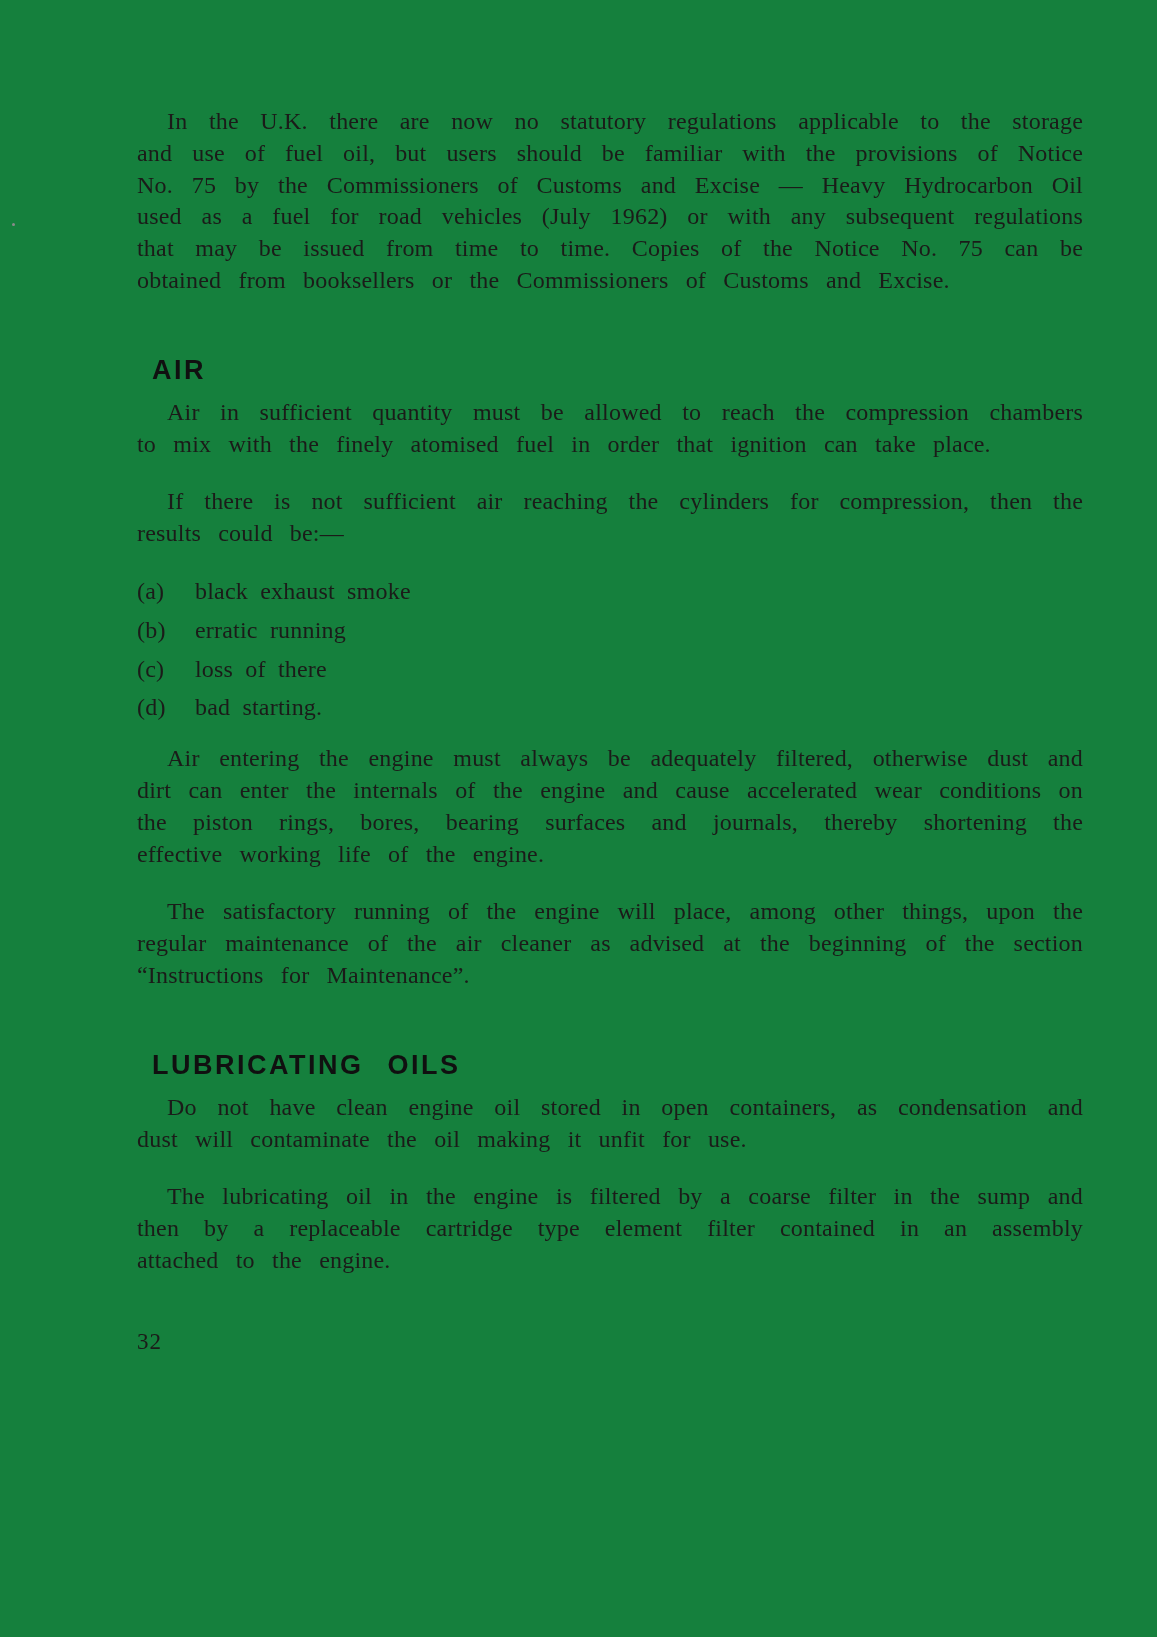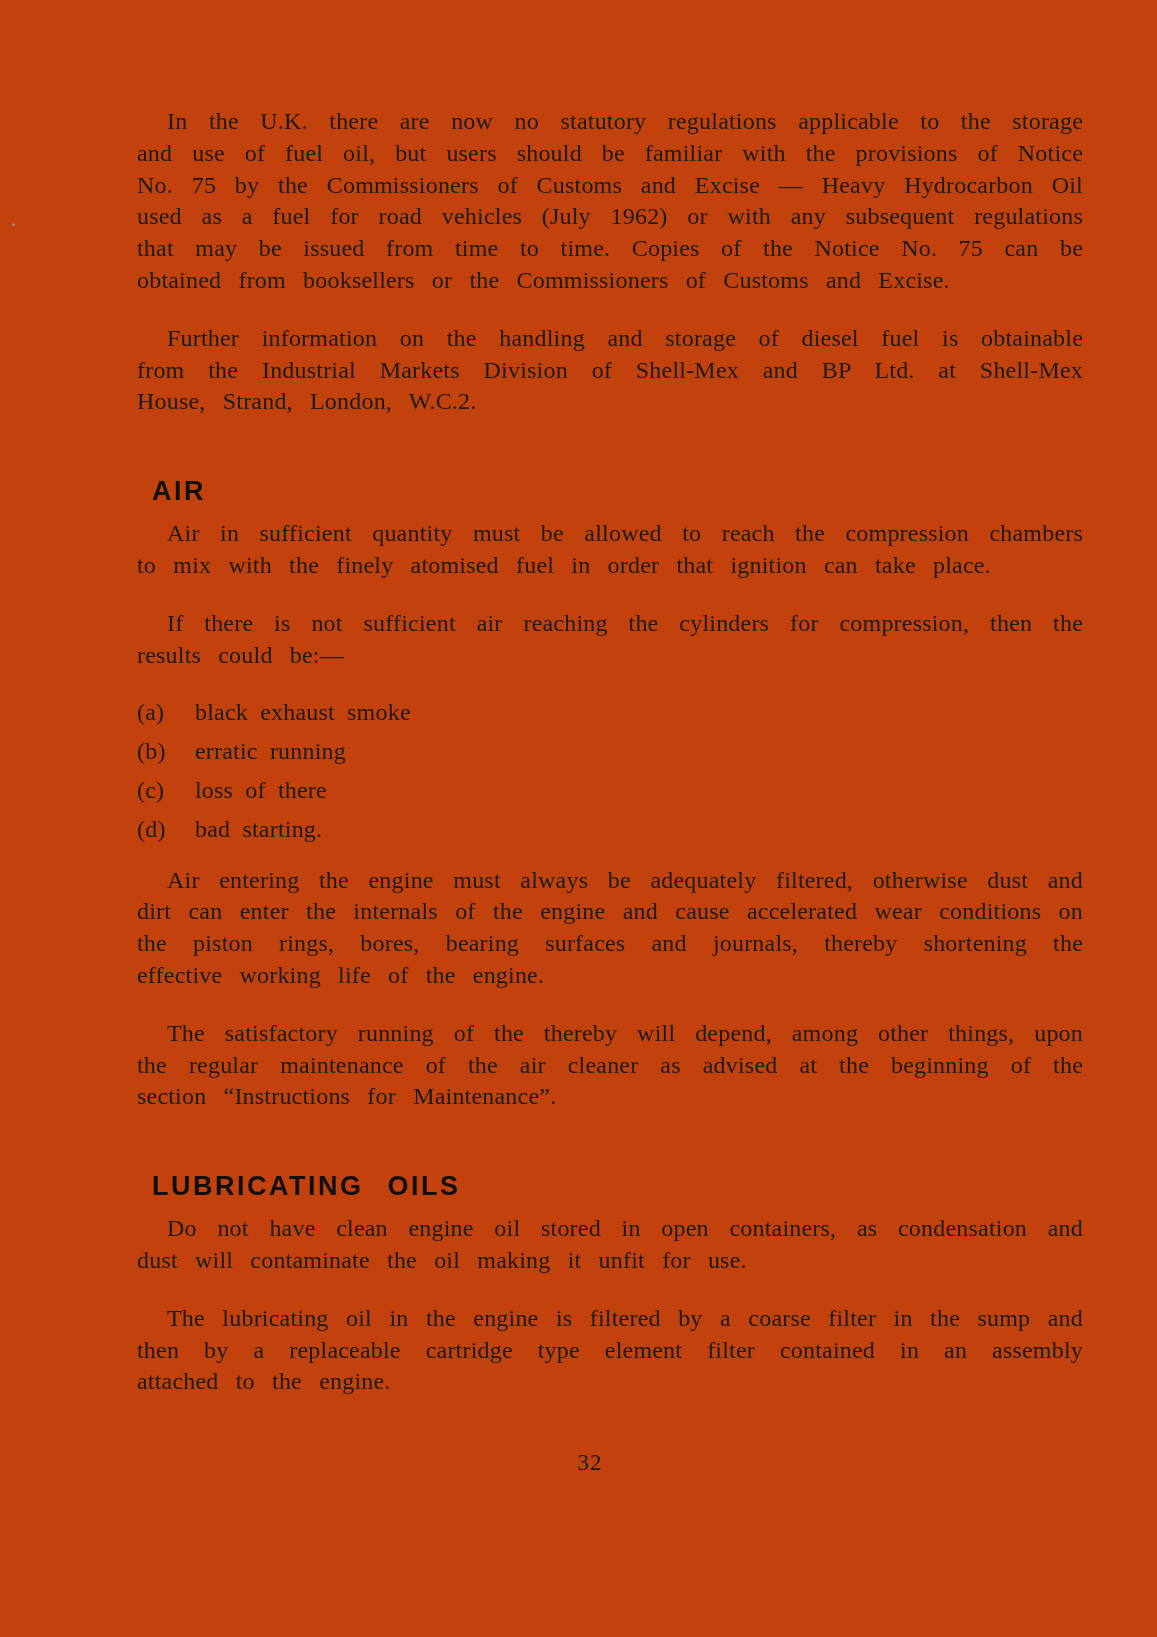--- a/index.html
+++ b/index.html
@@ -4,21 +4,21 @@
 <style>
   html, body {
     margin: 0;
     padding: 0;
     background: #ffffff;
   }
   .page {
     position: relative;
     width: 1157px;
     height: 1637px;
-    background: #c2410c;
+    background: #15803d;
     overflow: hidden;
     color: #1b1b19;
     font-family: "Liberation Serif", "DejaVu Serif", serif;
   }
   .content {
     position: absolute;
     left: 137px;
     top: 106px;
     width: 946px;
     display: flex;
@@ -55,21 +55,20 @@
     word-spacing: 6px;
   }
   .item-label {
     flex: none;
     width: 58px;
   }
   .page-number {
     margin-top: 26px;
     font-size: 23px;
     letter-spacing: 1px;
-    text-align: center;
     padding-right: 40px;
   }
   .speck {
     position: absolute;
     left: 12px;
     top: 223px;
     width: 3px;
     height: 3px;
     background: #8a8a8a;
     border-radius: 50%;
@@ -78,21 +77,20 @@
 </head>
 <body>
 
 <div class="page">
   <span class="speck"></span>
 
   <main class="content">
 
     <p class="body-para">In the U.K. there are now no statutory regulations applicable to the storage and use of fuel oil, but users should be familiar with the provisions of Notice No. 75 by the Commissioners of Customs and Excise — Heavy Hydrocarbon Oil used as a fuel for road vehicles (July 1962) or with any subsequent regulations that may be issued from time to time. Copies of the Notice No. 75 can be obtained from booksellers or the Commissioners of Customs and Excise.</p>
 
-    <p class="body-para">Further information on the handling and storage of diesel fuel is obtainable from the Industrial Markets Division of Shell-Mex and BP Ltd. at Shell-Mex House, Strand, London, W.C.2.</p>
 
     <h2 class="section-heading">AIR</h2>
 
     <p class="body-para">Air in sufficient quantity must be allowed to reach the compression chambers to mix with the finely atomised fuel in order that ignition can take place.</p>
 
     <p class="body-para">If there is not sufficient air reaching the cylinders for compression, then the results could be:—</p>
 
     <div class="result-list">
       <div class="list-item">
         <span class="item-label">(a)</span>
@@ -108,21 +106,21 @@
       </div>
       <div class="list-item">
         <span class="item-label">(d)</span>
         <span class="item-text">bad starting.</span>
       </div>
     </div>
 
     <p class="body-para">Air entering the engine must always be adequately filtered, otherwise dust and dirt can enter the internals of the engine and cause accelerated wear conditions on the piston rings, bores, bearing surfaces and journals, thereby shortening the effective working life of the engine.</p>
 
 
-    <p class="body-para">The satisfactory running of the thereby will depend, among other things, upon the regular maintenance of the air cleaner as advised at the beginning of the section “Instructions for Maintenance”.</p>
+    <p class="body-para">The satisfactory running of the engine will place, among other things, upon the regular maintenance of the air cleaner as advised at the beginning of the section “Instructions for Maintenance”.</p>
 
     <h2 class="section-heading">LUBRICATING OILS</h2>
 
     <p class="body-para">Do not have clean engine oil stored in open containers, as condensation and dust will contaminate the oil making it unfit for use.</p>
 
     <p class="body-para">The lubricating oil in the engine is filtered by a coarse filter in the sump and then by a replaceable cartridge type element filter contained in an assembly attached to the engine.</p>
 
     <div class="page-number">32</div>
 
   </main>

